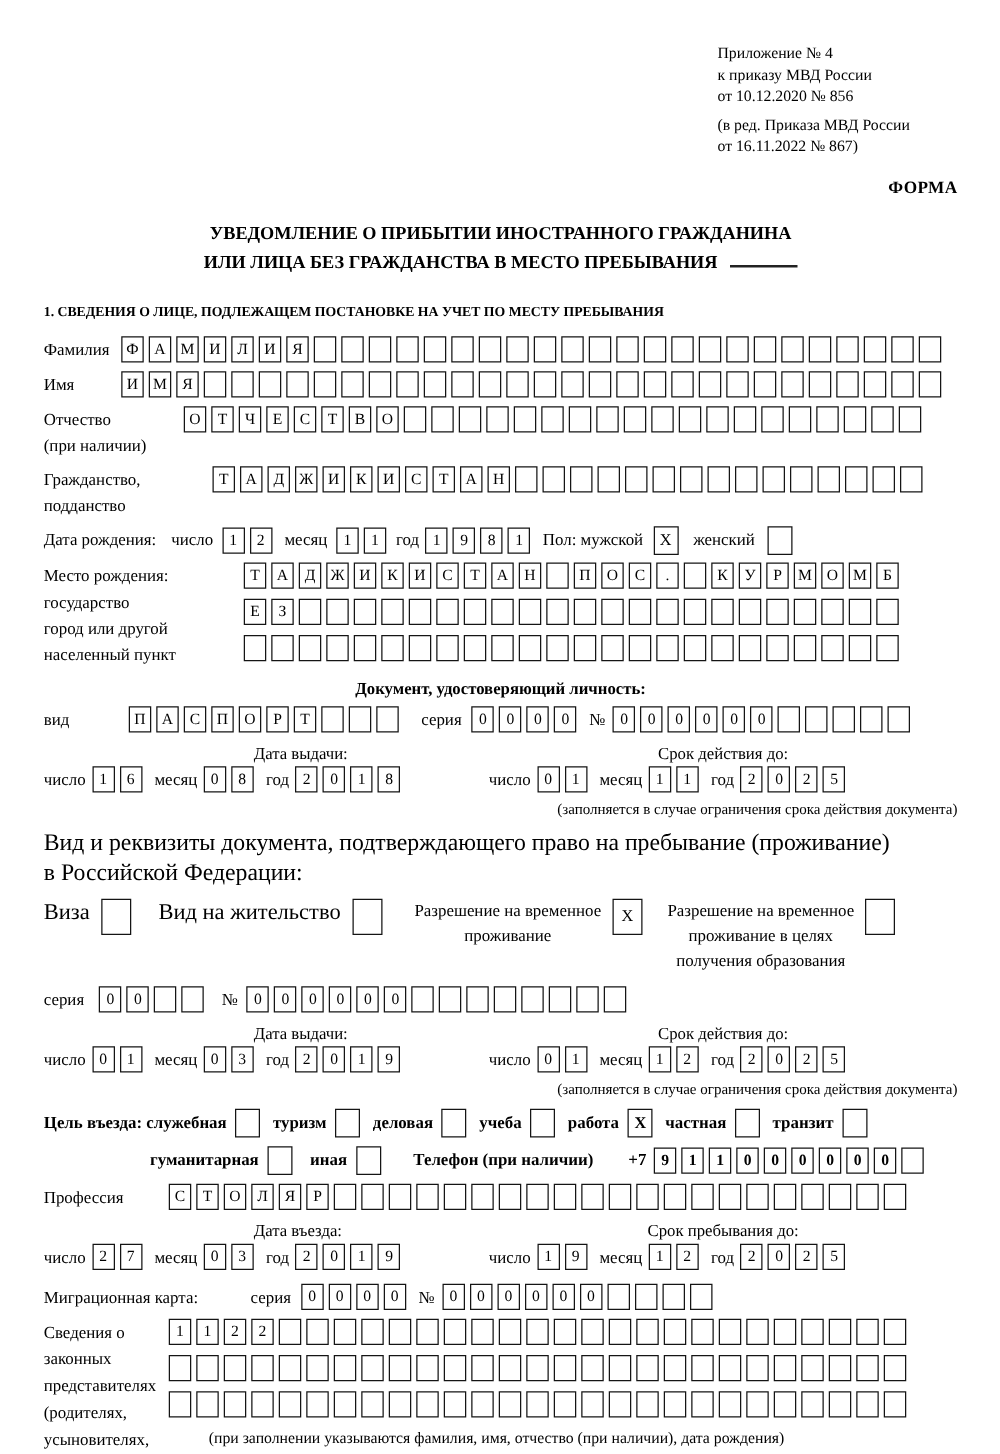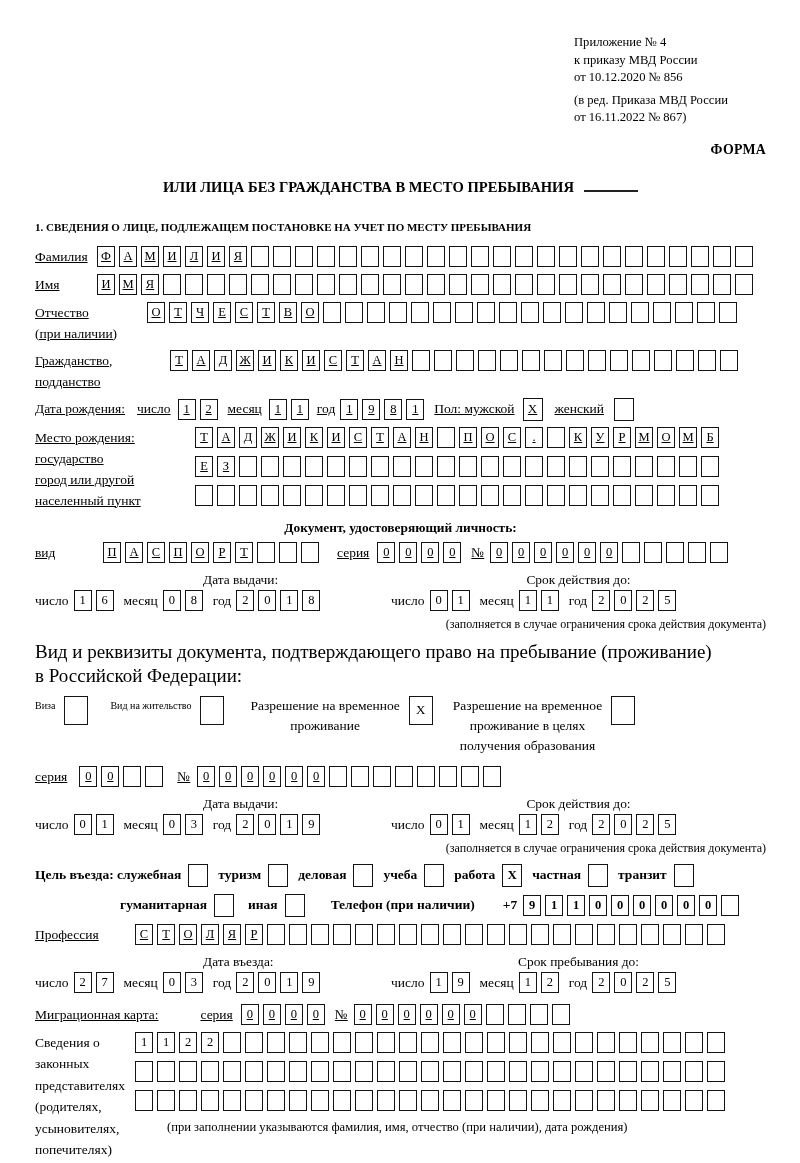--- a/index.html
+++ b/index.html
@@ -10,21 +10,21 @@
   .hdr-right{margin-left:auto;width:192px;font-size:12.6px;line-height:17.5px;}
   .hdr-right .grp2{margin-top:5px;}
   .forma{text-align:right;font-weight:bold;font-size:13.8px;margin-top:15px;letter-spacing:.3px;}
 
   
   .title{margin-top:18px;text-align:center;font-weight:bold;font-size:14.6px;line-height:23px;}
   .blank-line{display:inline-block;width:54px;border-bottom:2px solid #222;height:12px;margin-left:10px;}
   .sec-head{margin-top:22px;margin-bottom:13px;font-weight:bold;font-size:11px;}
 
   
-  .frow{display:flex;align-items:flex-start;margin-bottom:6px;text-decoration:underline;}
+  .frow{display:flex;align-items:flex-start;margin-bottom:6px;}
   .lbl{font-size:13.5px;line-height:22px;white-space:nowrap;}
   .lbl2{font-size:13.5px;line-height:21px;}
   .cells{display:flex;gap:4px;flex:none;}
   .cell{flex:none;box-sizing:border-box;width:18px;height:21px;border:1.6px solid #141414;
         display:inline-flex;align-items:center;justify-content:center;
         font-size:12.5px;line-height:1;background:#fff;}
   .checkbox{flex:none;box-sizing:border-box;width:20px;height:23px;border:1.6px solid #141414;
         display:inline-flex;align-items:center;justify-content:center;font-size:13px;}
   .cb-lg{width:24px;height:29px;}
 
@@ -40,21 +40,21 @@
   .dg .lbl{margin-right:5px;}
   .dg .cells{margin-right:10px;}
   .dhead{font-size:13.4px;line-height:20px;}
   .dhead.offl{margin-left:168px;}
   .dhead.ctr{text-align:center;}
   .note-r{text-align:right;font-size:12px;line-height:16px;margin:1px 0 8px 0;}
   .para{font-size:19px;line-height:24px;}
 
   .opts{display:flex;align-items:flex-start;margin:8px 0 10px 0;}
   .opt{display:flex;align-items:flex-start;}
-  .opt .olabel{font-size:10px;line-height:20px;margin-right:9px;}
+  .opt .olabel{font-size:18px;line-height:20px;margin-right:9px;}
   .opt .olines{font-size:13.5px;line-height:20px;text-align:center;margin-right:9px;}
 
   .purp{display:flex;align-items:center;margin-bottom:7px;flex-wrap:nowrap;font-weight:bold;}
   .purp .lbl{margin-right:7px;}
   .purp .checkbox{margin-right:10px;}
 
   .reps{display:flex;}
   .reps .lblcol{width:100px;font-size:13.5px;line-height:21.5px;}
   .rep-note{font-size:12.6px;margin-top:9px;margin-left:32px;}
 </style>
@@ -68,20 +68,21 @@
     <div>к приказу МВД России</div>
     <div>от 10.12.2020 № 856</div>
     <div class="grp2">
       <div>(в ред. Приказа МВД России</div>
       <div>от 16.11.2022 № 867)</div>
     </div>
   </div>
   <div class="forma">ФОРМА</div>
 
   <div class="title">
+    <div>УВЕДОМЛЕНИЕ О ПРИБЫТИИ ИНОСТРАННОГО ГРАЖДАНИНА</div>
     <div><span>ИЛИ ЛИЦА БЕЗ ГРАЖДАНСТВА В МЕСТО ПРЕБЫВАНИЯ</span><span class="blank-line"></span></div>
   </div>
 
   <div class="sec-head">1. СВЕДЕНИЯ О ЛИЦЕ, ПОДЛЕЖАЩЕМ ПОСТАНОВКЕ НА УЧЕТ ПО МЕСТУ ПРЕБЫВАНИЯ</div>
 
   <div class="frow">
     <span class="lbl lblcol" style="width:62px">Фамилия</span>
     <span class="cells">
         <span class="cell">Ф</span>
         <span class="cell">А</span>

